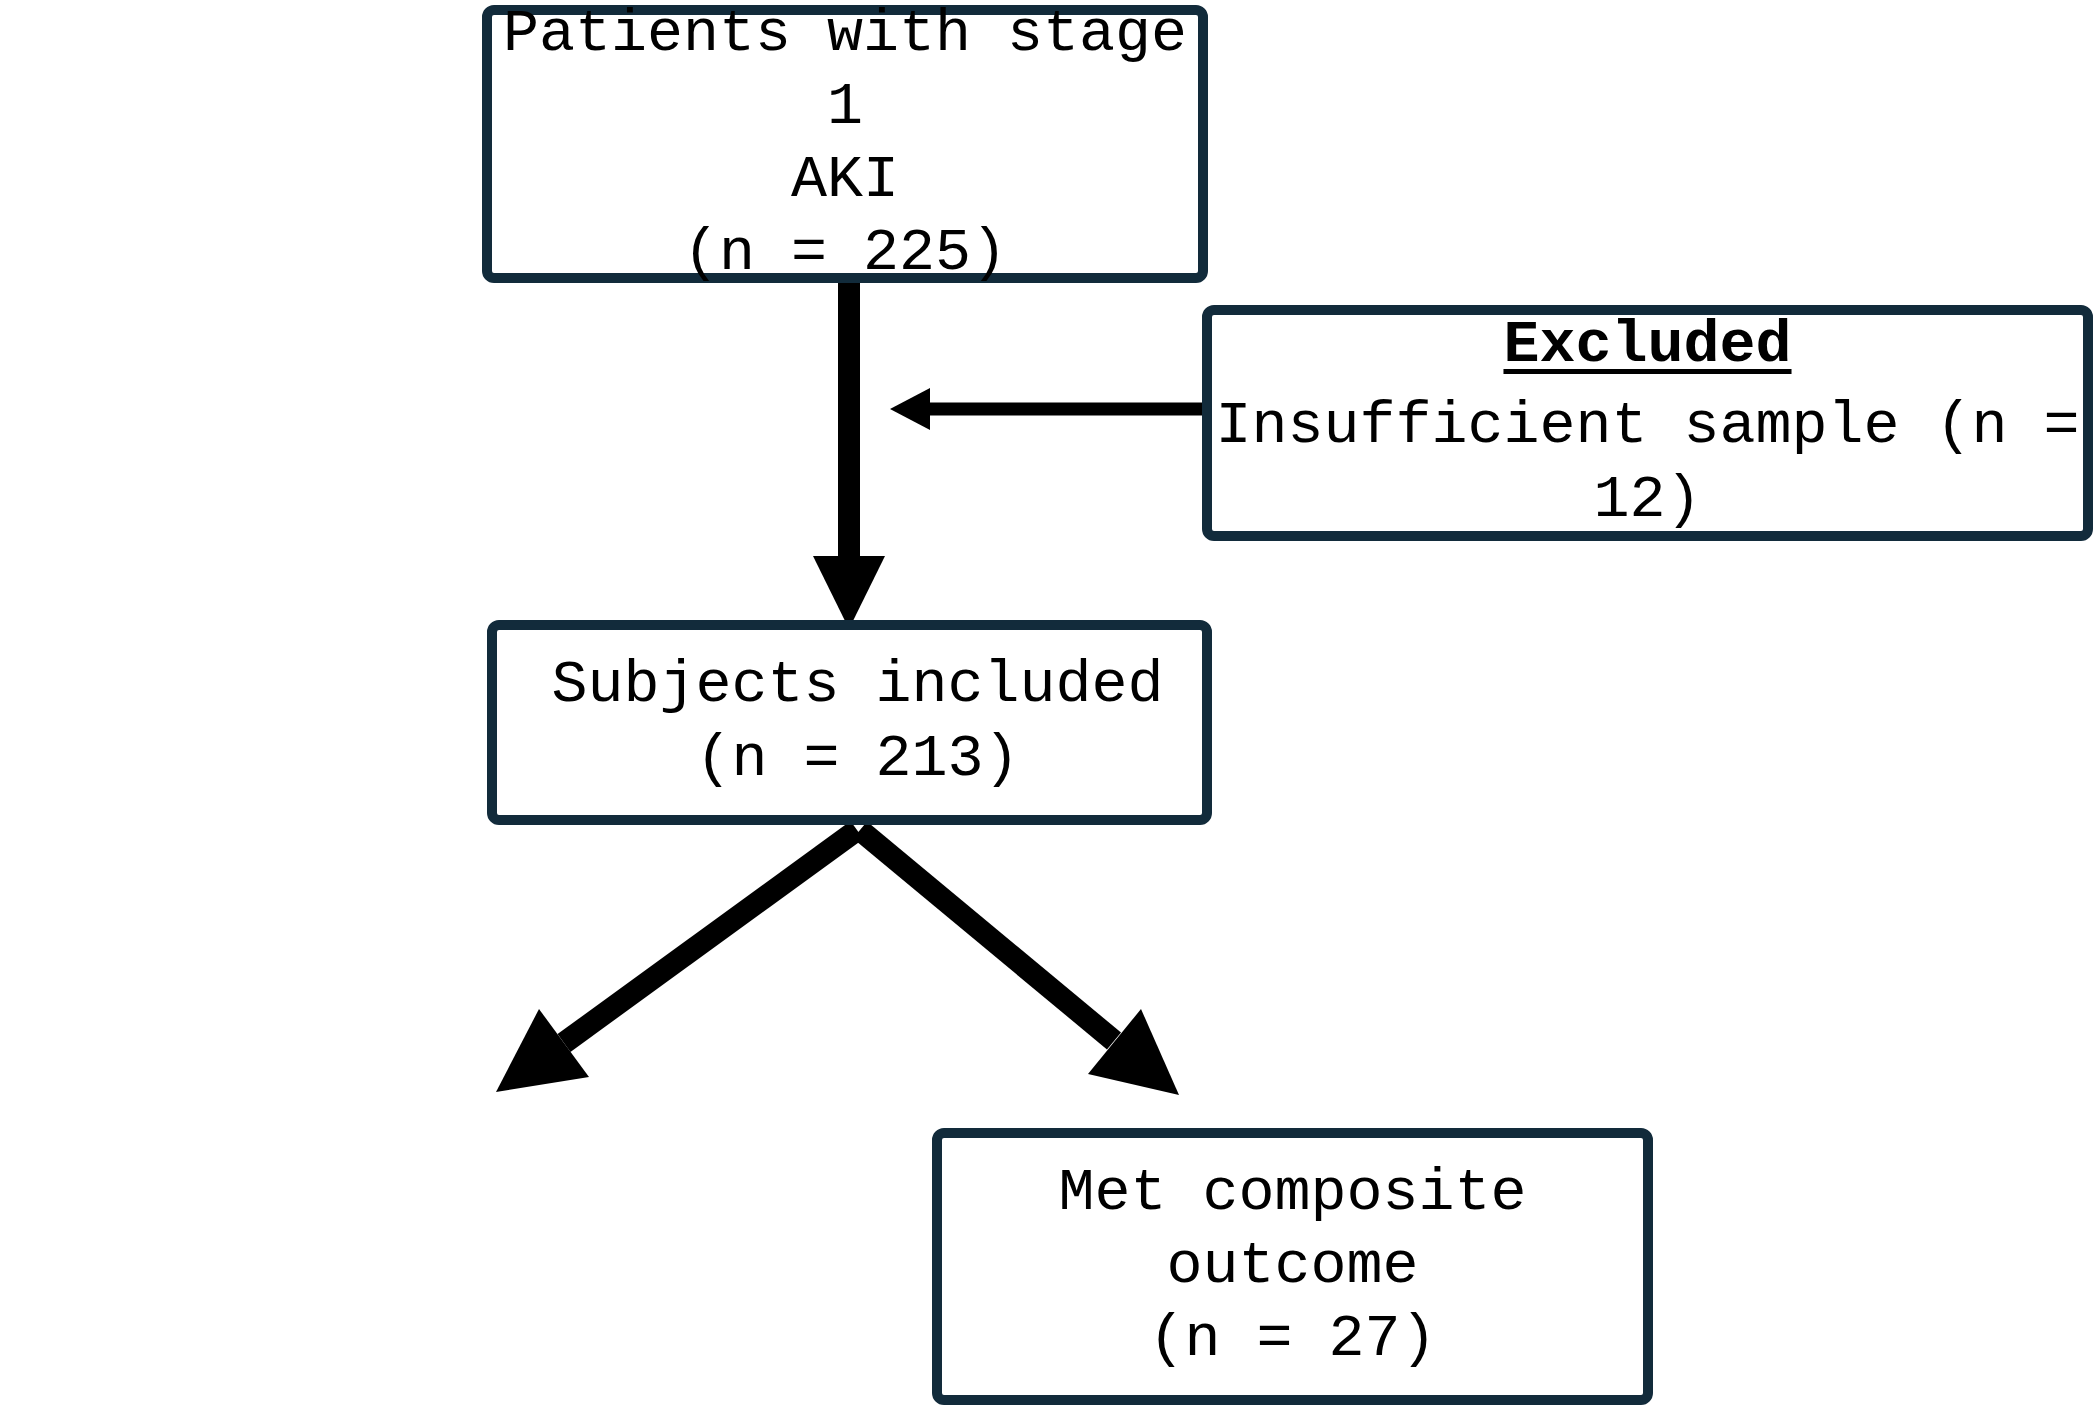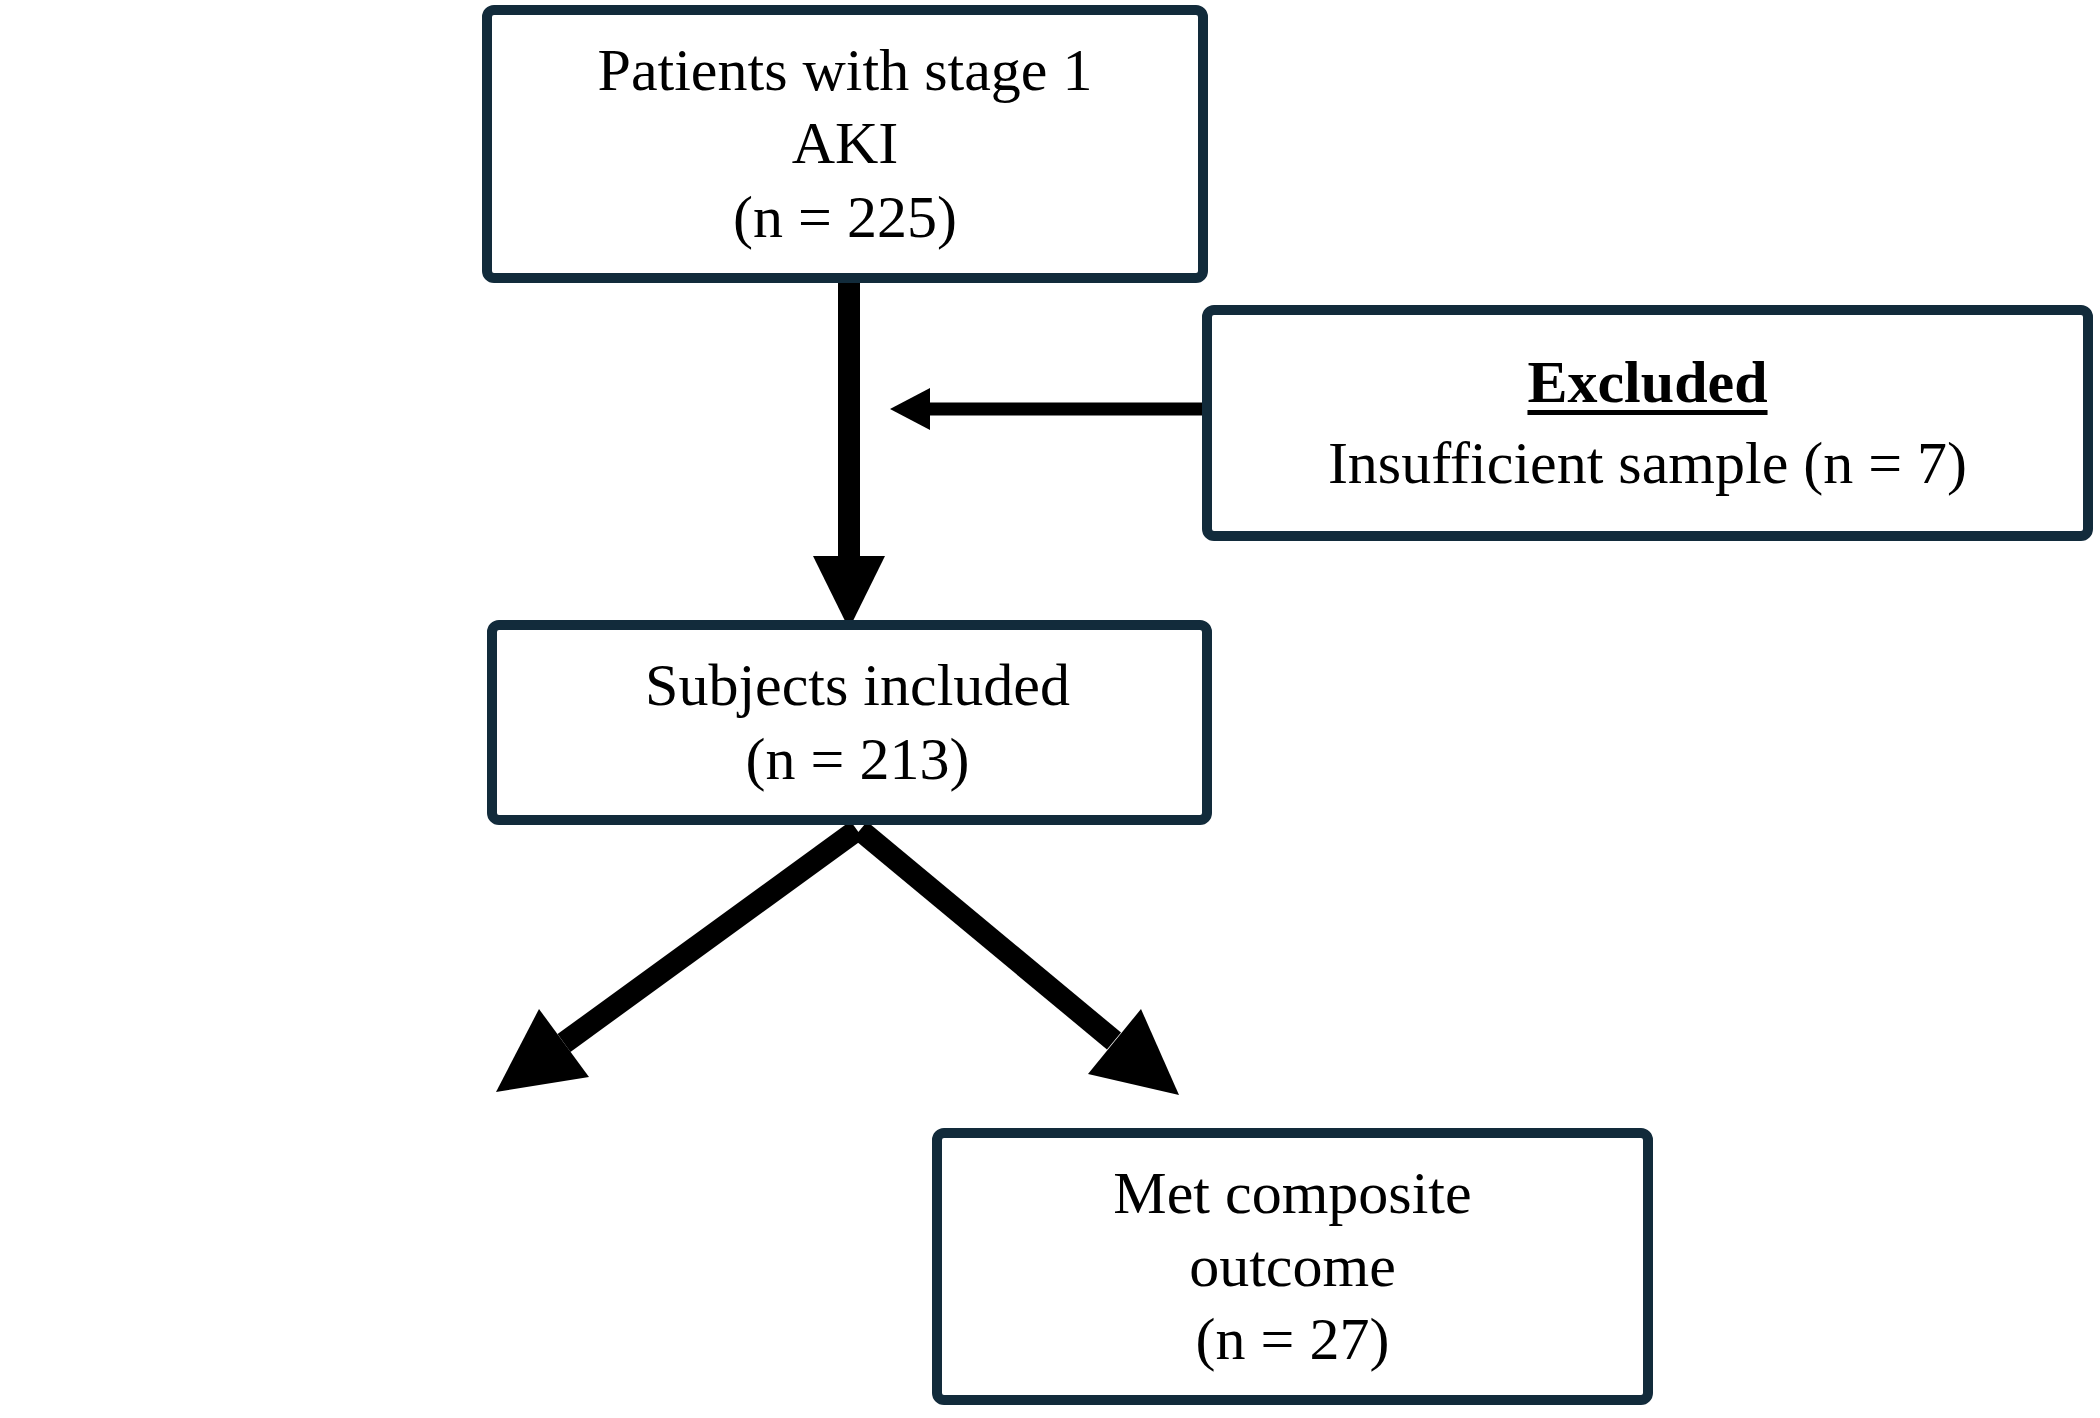--- a/index.html
+++ b/index.html
@@ -5,21 +5,21 @@
   html, body {
     margin: 0;
     padding: 0;
     background: #ffffff;
   }
   .canvas {
     position: relative;
     width: 2100px;
     height: 1418px;
     background: #ffffff;
-    font-family: Liberation Serif, serif;
+    font-family: Liberation Mono, monospace;
     color: #000000;
     overflow: hidden;
   }
   .box {
     position: absolute;
     box-sizing: border-box;
     border: 10px solid #122b3b;
     border-radius: 12px;
     background: #ffffff;
     display: flex;
@@ -82,21 +82,21 @@
   </svg>
 
   <div class="box box-top">
     <div>Patients with stage 1
 AKI
 (n = 225)</div>
   </div>
 
   <div class="box box-excluded">
     <div class="excluded-title">Excluded</div>
-    <div>Insufficient sample (n = 7)</div>
+    <div>Insufficient sample (n = 12)</div>
   </div>
 
   <div class="box box-included">
     <div>Subjects included
 (n = 213)</div>
   </div>
 
 
   <div class="box box-met">
     <div>Met composite

